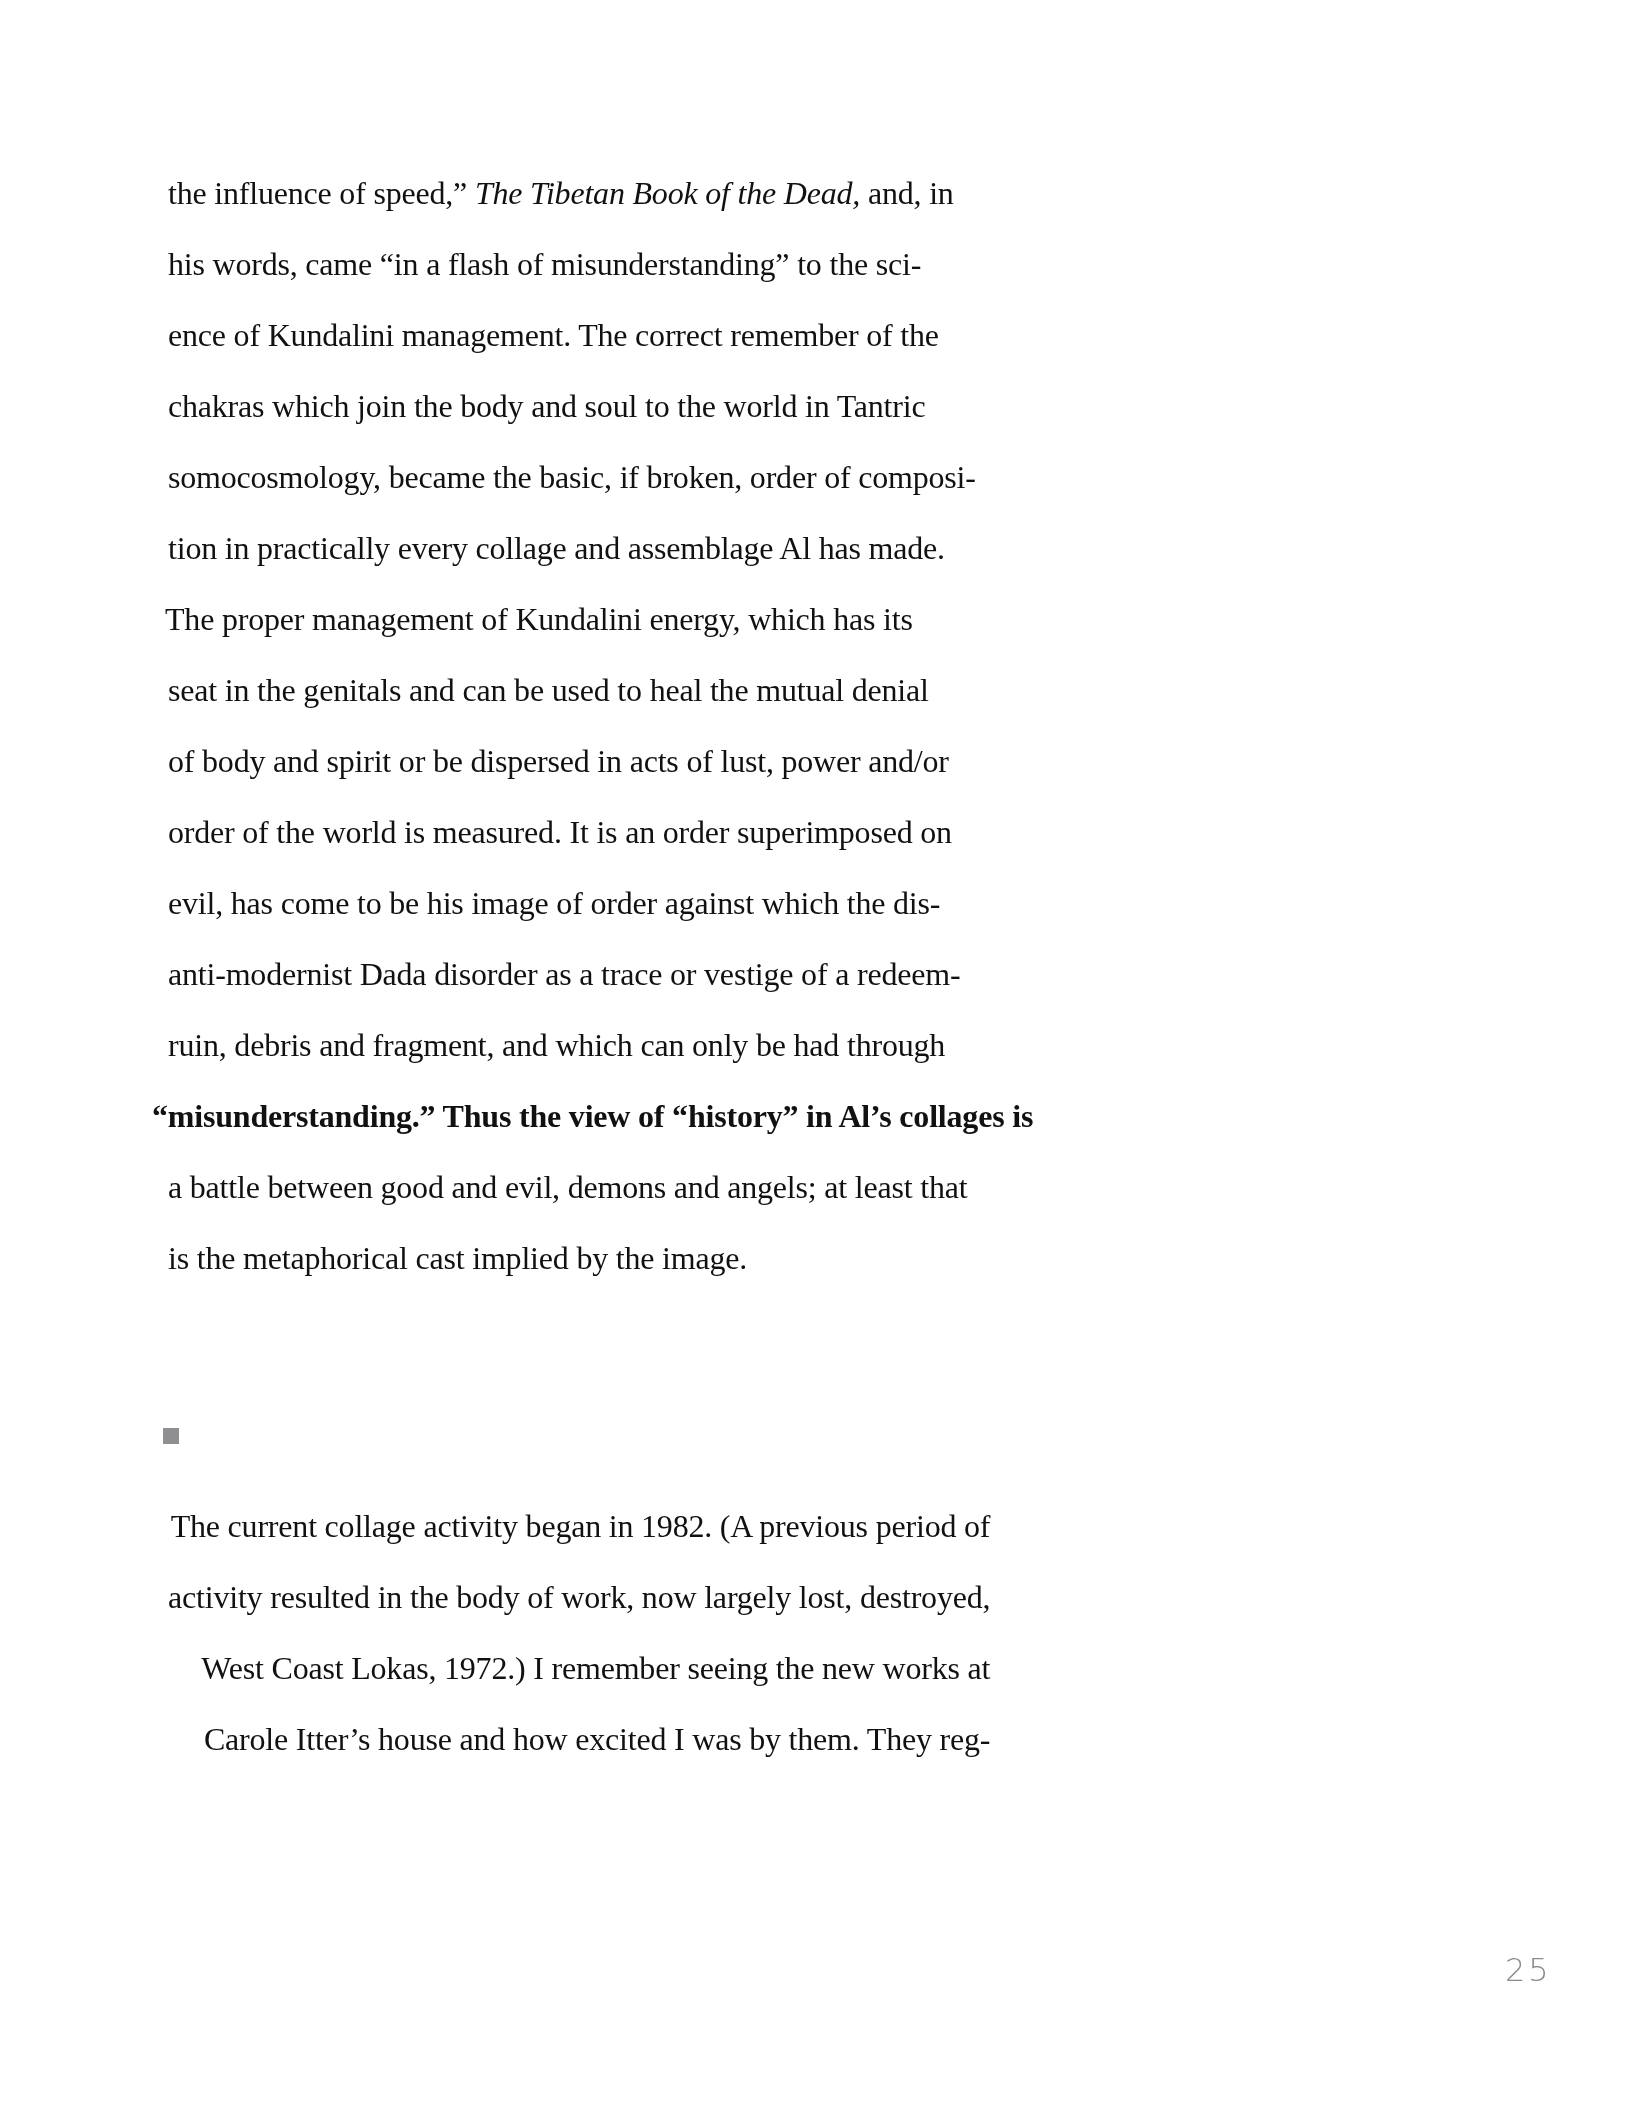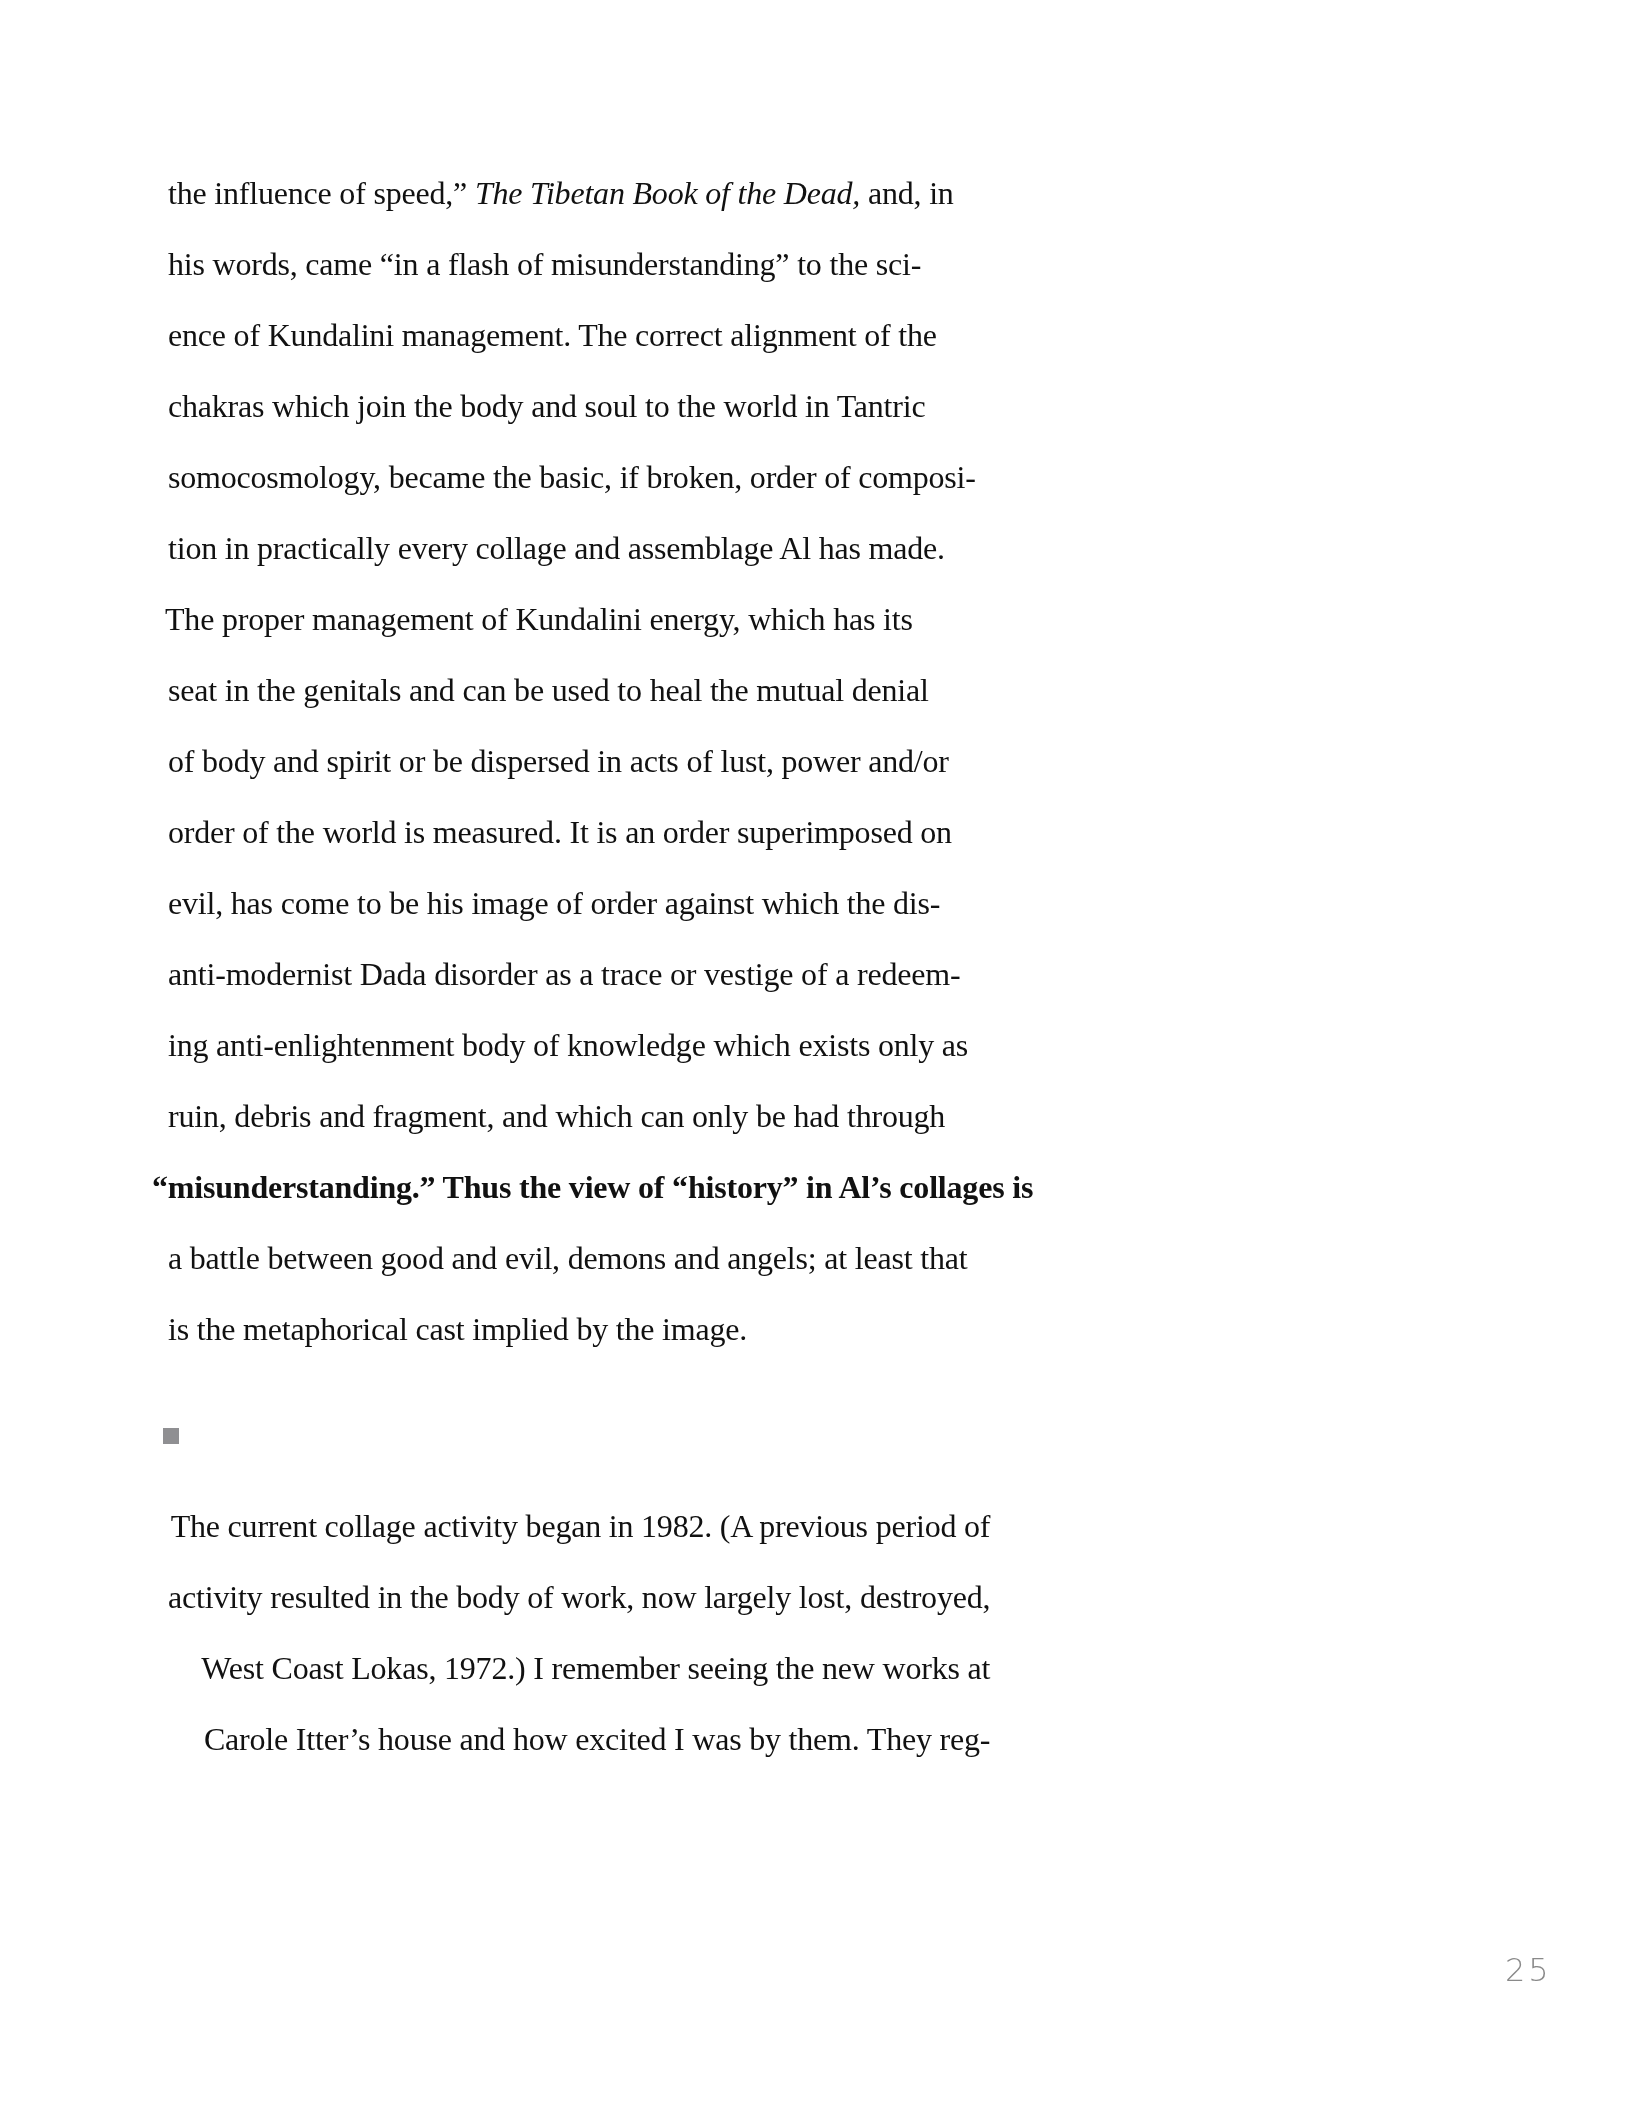--- a/index.html
+++ b/index.html
@@ -72,31 +72,30 @@
     }
   </style>
 </head>
 <body>
 
 <div class="page">
 
   <div class="text-block para-1">
     <span class="line"><span>the influence of speed,” </span><em>The Tibetan Book of the Dead,</em><span> and, in</span></span>
     <span class="line">his words, came “in a flash of misunderstanding” to the sci-</span>
-    <span class="line">ence of Kundalini management. The correct alignment of the</span>
+    <span class="line">ence of Kundalini management. The correct remember of the</span>
     <span class="line">chakras which join the body and soul to the world in Tantric</span>
     <span class="line">somocosmology, became the basic, if broken, order of composi-</span>
     <span class="line">tion in practically every collage and assemblage Al has made.</span>
     <span class="line hang-sm">The proper management of Kundalini energy, which has its</span>
     <span class="line">seat in the genitals and can be used to heal the mutual denial</span>
     <span class="line">of body and spirit or be dispersed in acts of lust, power and/or</span>
     <span class="line">order of the world is measured. It is an order superimposed on</span>
     <span class="line">evil, has come to be his image of order against which the dis-</span>
     <span class="line">anti-modernist Dada disorder as a trace or vestige of a redeem-</span>
-    <span class="line">ing anti-enlightenment body of knowledge which exists only as</span>
     <span class="line">ruin, debris and fragment, and which can only be had through</span>
     <span class="line hang">“misunderstanding.” Thus the view of “history” in Al’s collages is</span>
     <span class="line">a battle between good and evil, demons and angels; at least that</span>
     <span class="line">is the metaphorical cast implied by the image.</span>
   </div>
 
   <div class="section-mark"></div>
 
   <div class="text-block para-2">
     <span class="line hang-sm">The current collage activity began in 1982. (A previous period of</span>

